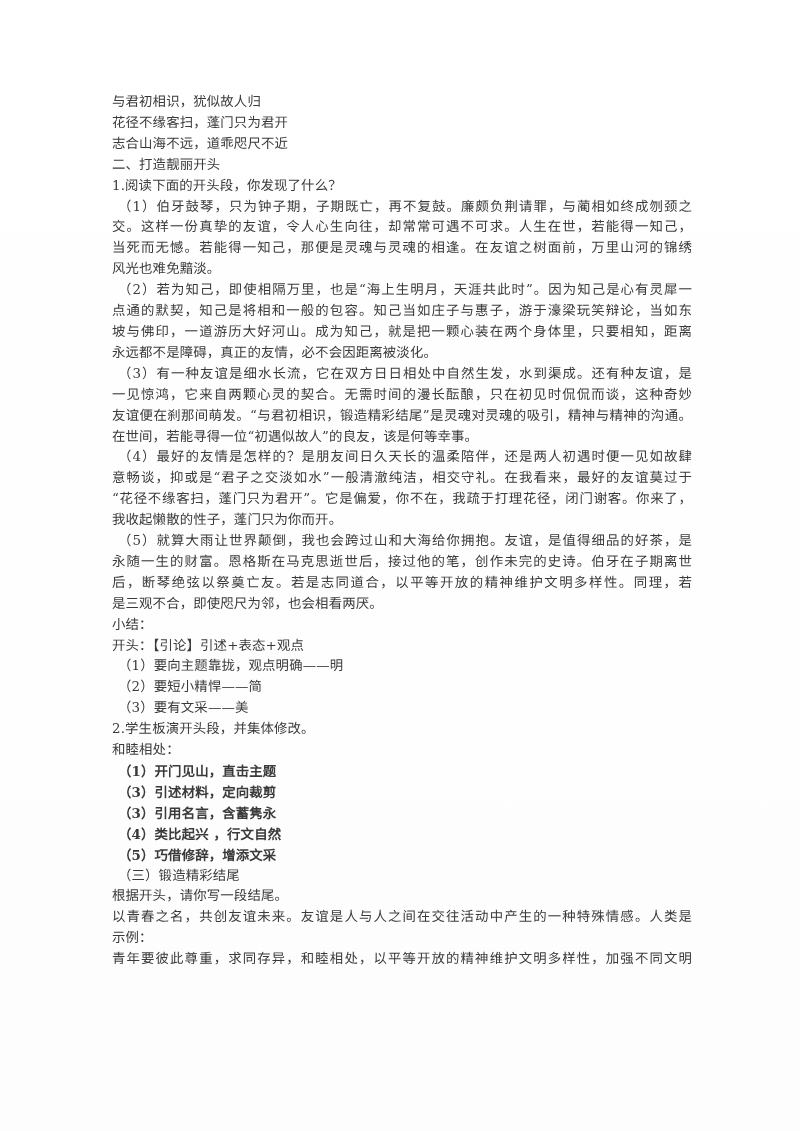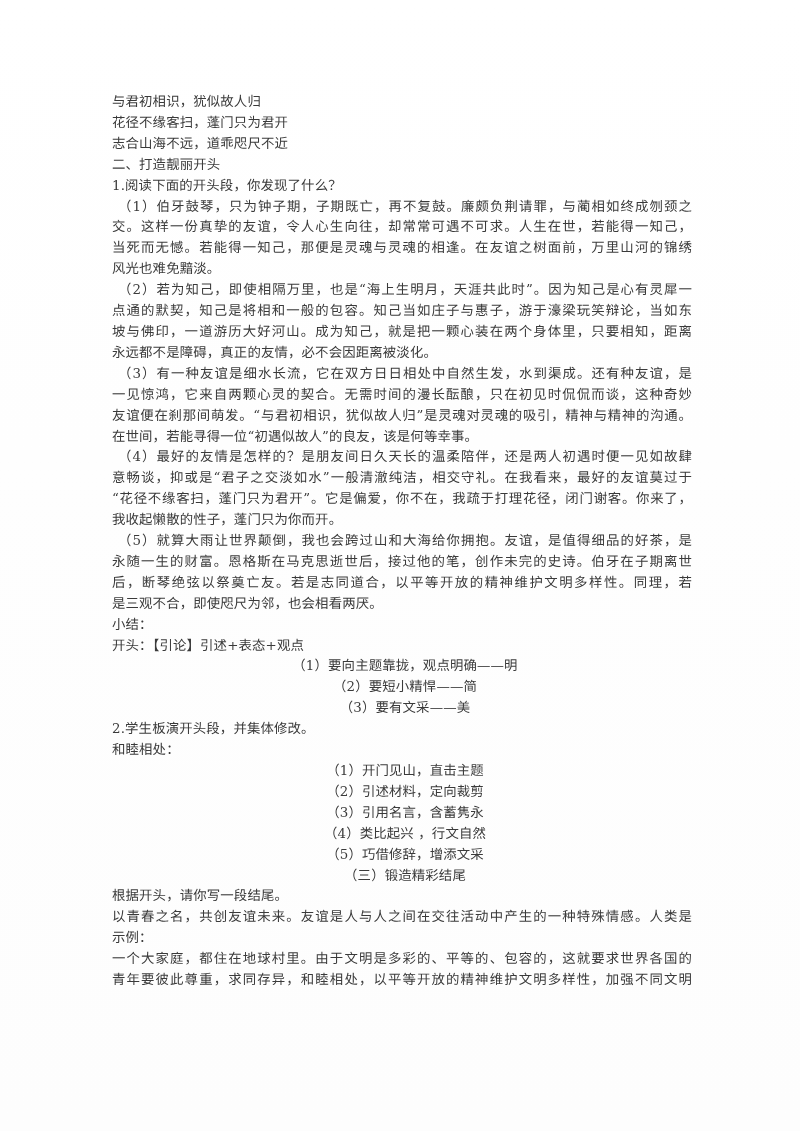--- a/index.html
+++ b/index.html
@@ -50,24 +50,23 @@
     white-space: normal;
   }
   .ln.last {
     text-align: justify;
     text-align-last: left;
     white-space: normal;
   }
   
   .ln.paren {
     padding-left: 6px;
-    text-align: center;
   }
   .ln.bold {
-    font-weight: 400;
+    font-weight: 700;
   }
 </style>
 </head>
 <body>
 
 <div class="page">
   <div class="scan-tint"></div>
 
   <div class="doc-body">
 
@@ -83,21 +82,21 @@
     <p class="ln just">当死而无憾。若能得一知己，那便是灵魂与灵魂的相逢。在友谊之树面前，万里山河的锦绣</p>
     <p class="ln last">风光也难免黯淡。</p>
 
     <p class="ln just paren">（2）若为知己，即使相隔万里，也是“海上生明月，天涯共此时”。因为知己是心有灵犀一</p>
     <p class="ln just">点通的默契，知己是将相和一般的包容。知己当如庄子与惠子，游于濠梁玩笑辩论，当如东</p>
     <p class="ln just">坡与佛印，一道游历大好河山。成为知己，就是把一颗心装在两个身体里，只要相知，距离</p>
     <p class="ln last">永远都不是障碍，真正的友情，必不会因距离被淡化。</p>
 
     <p class="ln just paren">（3）有一种友谊是细水长流，它在双方日日相处中自然生发，水到渠成。还有种友谊，是</p>
     <p class="ln just">一见惊鸿，它来自两颗心灵的契合。无需时间的漫长酝酿，只在初见时侃侃而谈，这种奇妙</p>
-    <p class="ln just">友谊便在刹那间萌发。“与君初相识，犹似故人归”是灵魂对灵魂的吸引，精神与精神的沟通。</p>
+    <p class="ln just">友谊便在刹那间萌发。“与君初相识，锻造精彩结尾”是灵魂对灵魂的吸引，精神与精神的沟通。</p>
     <p class="ln last">在世间，若能寻得一位“初遇似故人”的良友，该是何等幸事。</p>
 
     <p class="ln just paren">（4）最好的友情是怎样的？是朋友间日久天长的温柔陪伴，还是两人初遇时便一见如故肆</p>
     <p class="ln just">意畅谈，抑或是“君子之交淡如水”一般清澈纯洁，相交守礼。在我看来，最好的友谊莫过于</p>
     <p class="ln just">“花径不缘客扫，蓬门只为君开”。它是偏爱，你不在，我疏于打理花径，闭门谢客。你来了，</p>
     <p class="ln last">我收起懒散的性子，蓬门只为你而开。</p>
 
     <p class="ln just paren">（5）就算大雨让世界颠倒，我也会跨过山和大海给你拥抱。友谊，是值得细品的好茶，是</p>
     <p class="ln just">永随一生的财富。恩格斯在马克思逝世后，接过他的笔，创作未完的史诗。伯牙在子期离世</p>
     <p class="ln just">后，断琴绝弦以祭奠亡友。若是志同道合，以平等开放的精神维护文明多样性。同理，若</p>
@@ -105,27 +104,26 @@
 
     <p class="ln">小结：</p>
     <p class="ln">开头：【引论】引述+表态+观点</p>
     <p class="ln paren">（1）要向主题靠拢，观点明确——明</p>
     <p class="ln paren">（2）要短小精悍——简</p>
     <p class="ln paren">（3）要有文采——美</p>
 
     <p class="ln">2.学生板演开头段，并集体修改。</p>
     <p class="ln">和睦相处：</p>
     <p class="ln paren bold">（1）开门见山，直击主题</p>
-    <p class="ln paren bold">（2）引述材料，定向裁剪</p>
+    <p class="ln paren bold">（3）引述材料，定向裁剪</p>
     <p class="ln paren bold">（3）引用名言，含蓄隽永</p>
     <p class="ln paren bold">（4）类比起兴 ，行文自然</p>
     <p class="ln paren bold">（5）巧借修辞，增添文采</p>
 
     <p class="ln paren">（三）锻造精彩结尾</p>
     <p class="ln">根据开头，请你写一段结尾。</p>
     <p class="ln just">以青春之名，共创友谊未来。友谊是人与人之间在交往活动中产生的一种特殊情感。人类是</p>
 
     <p class="ln">示例：</p>
-    <p class="ln just">一个大家庭，都住在地球村里。由于文明是多彩的、平等的、包容的，这就要求世界各国的</p>
     <p class="ln just">青年要彼此尊重，求同存异，和睦相处，以平等开放的精神维护文明多样性，加强不同文明</p>
 
   </div>
 </div>
 
 </body></html>

